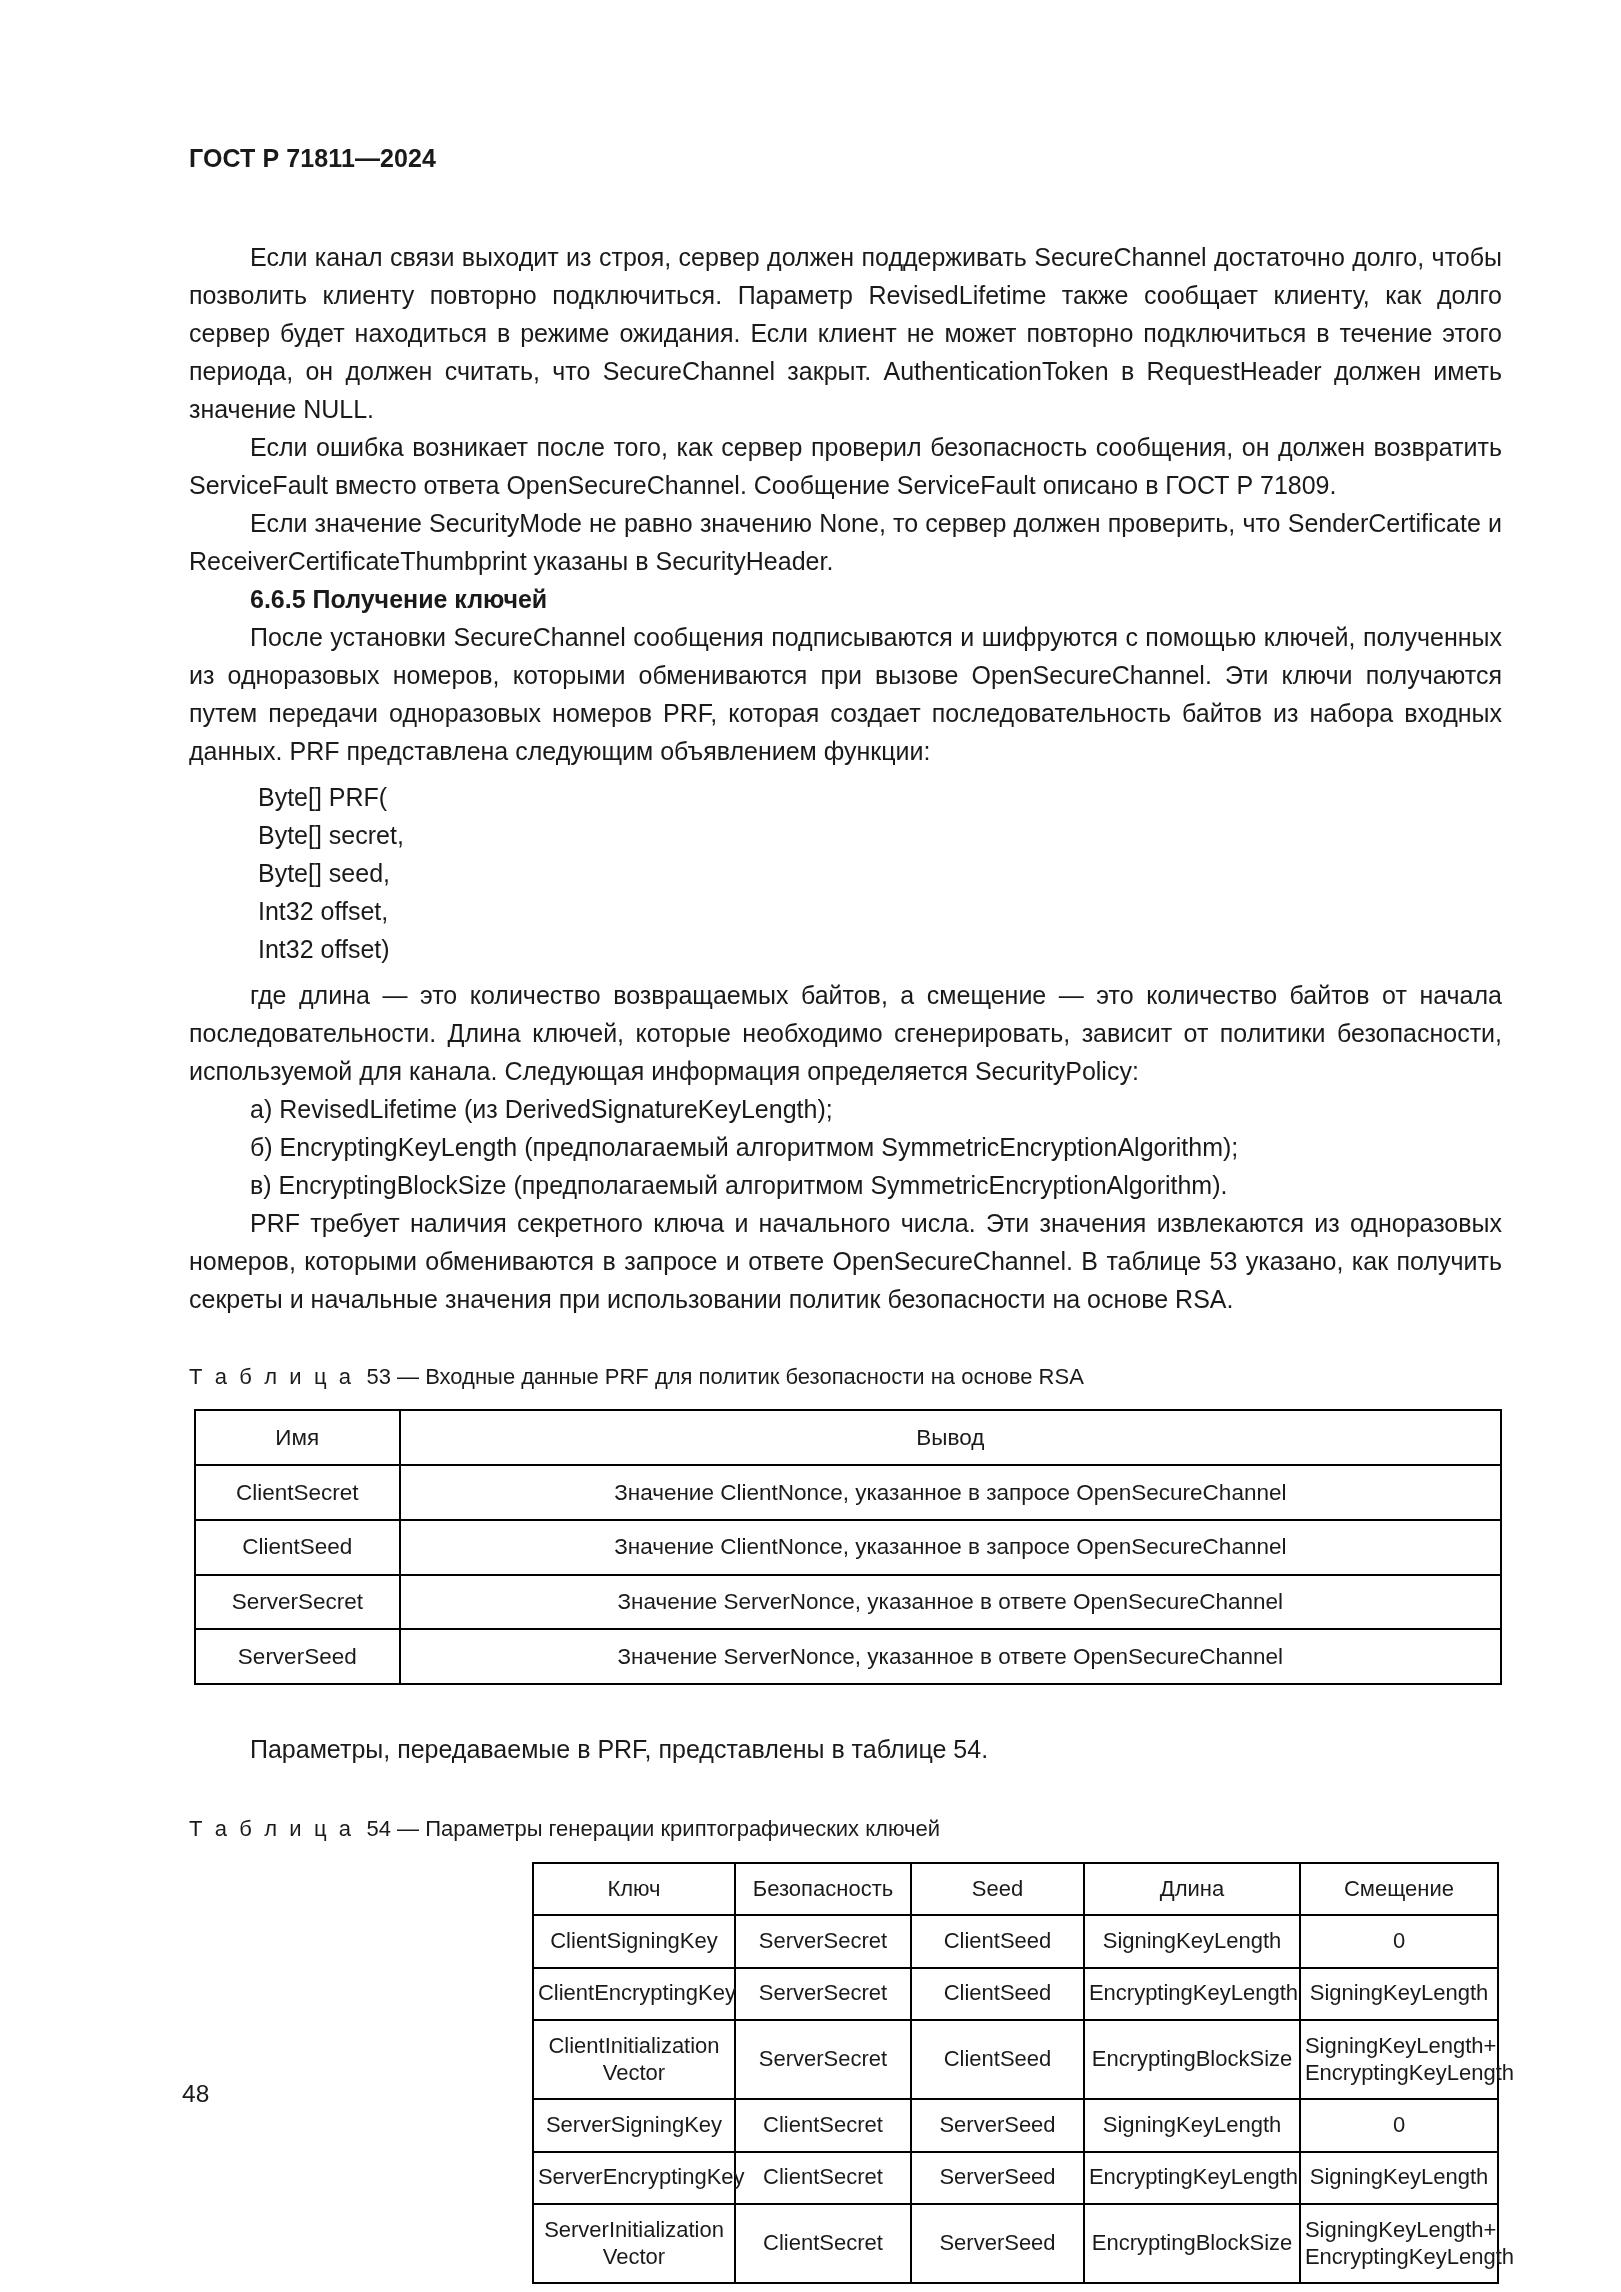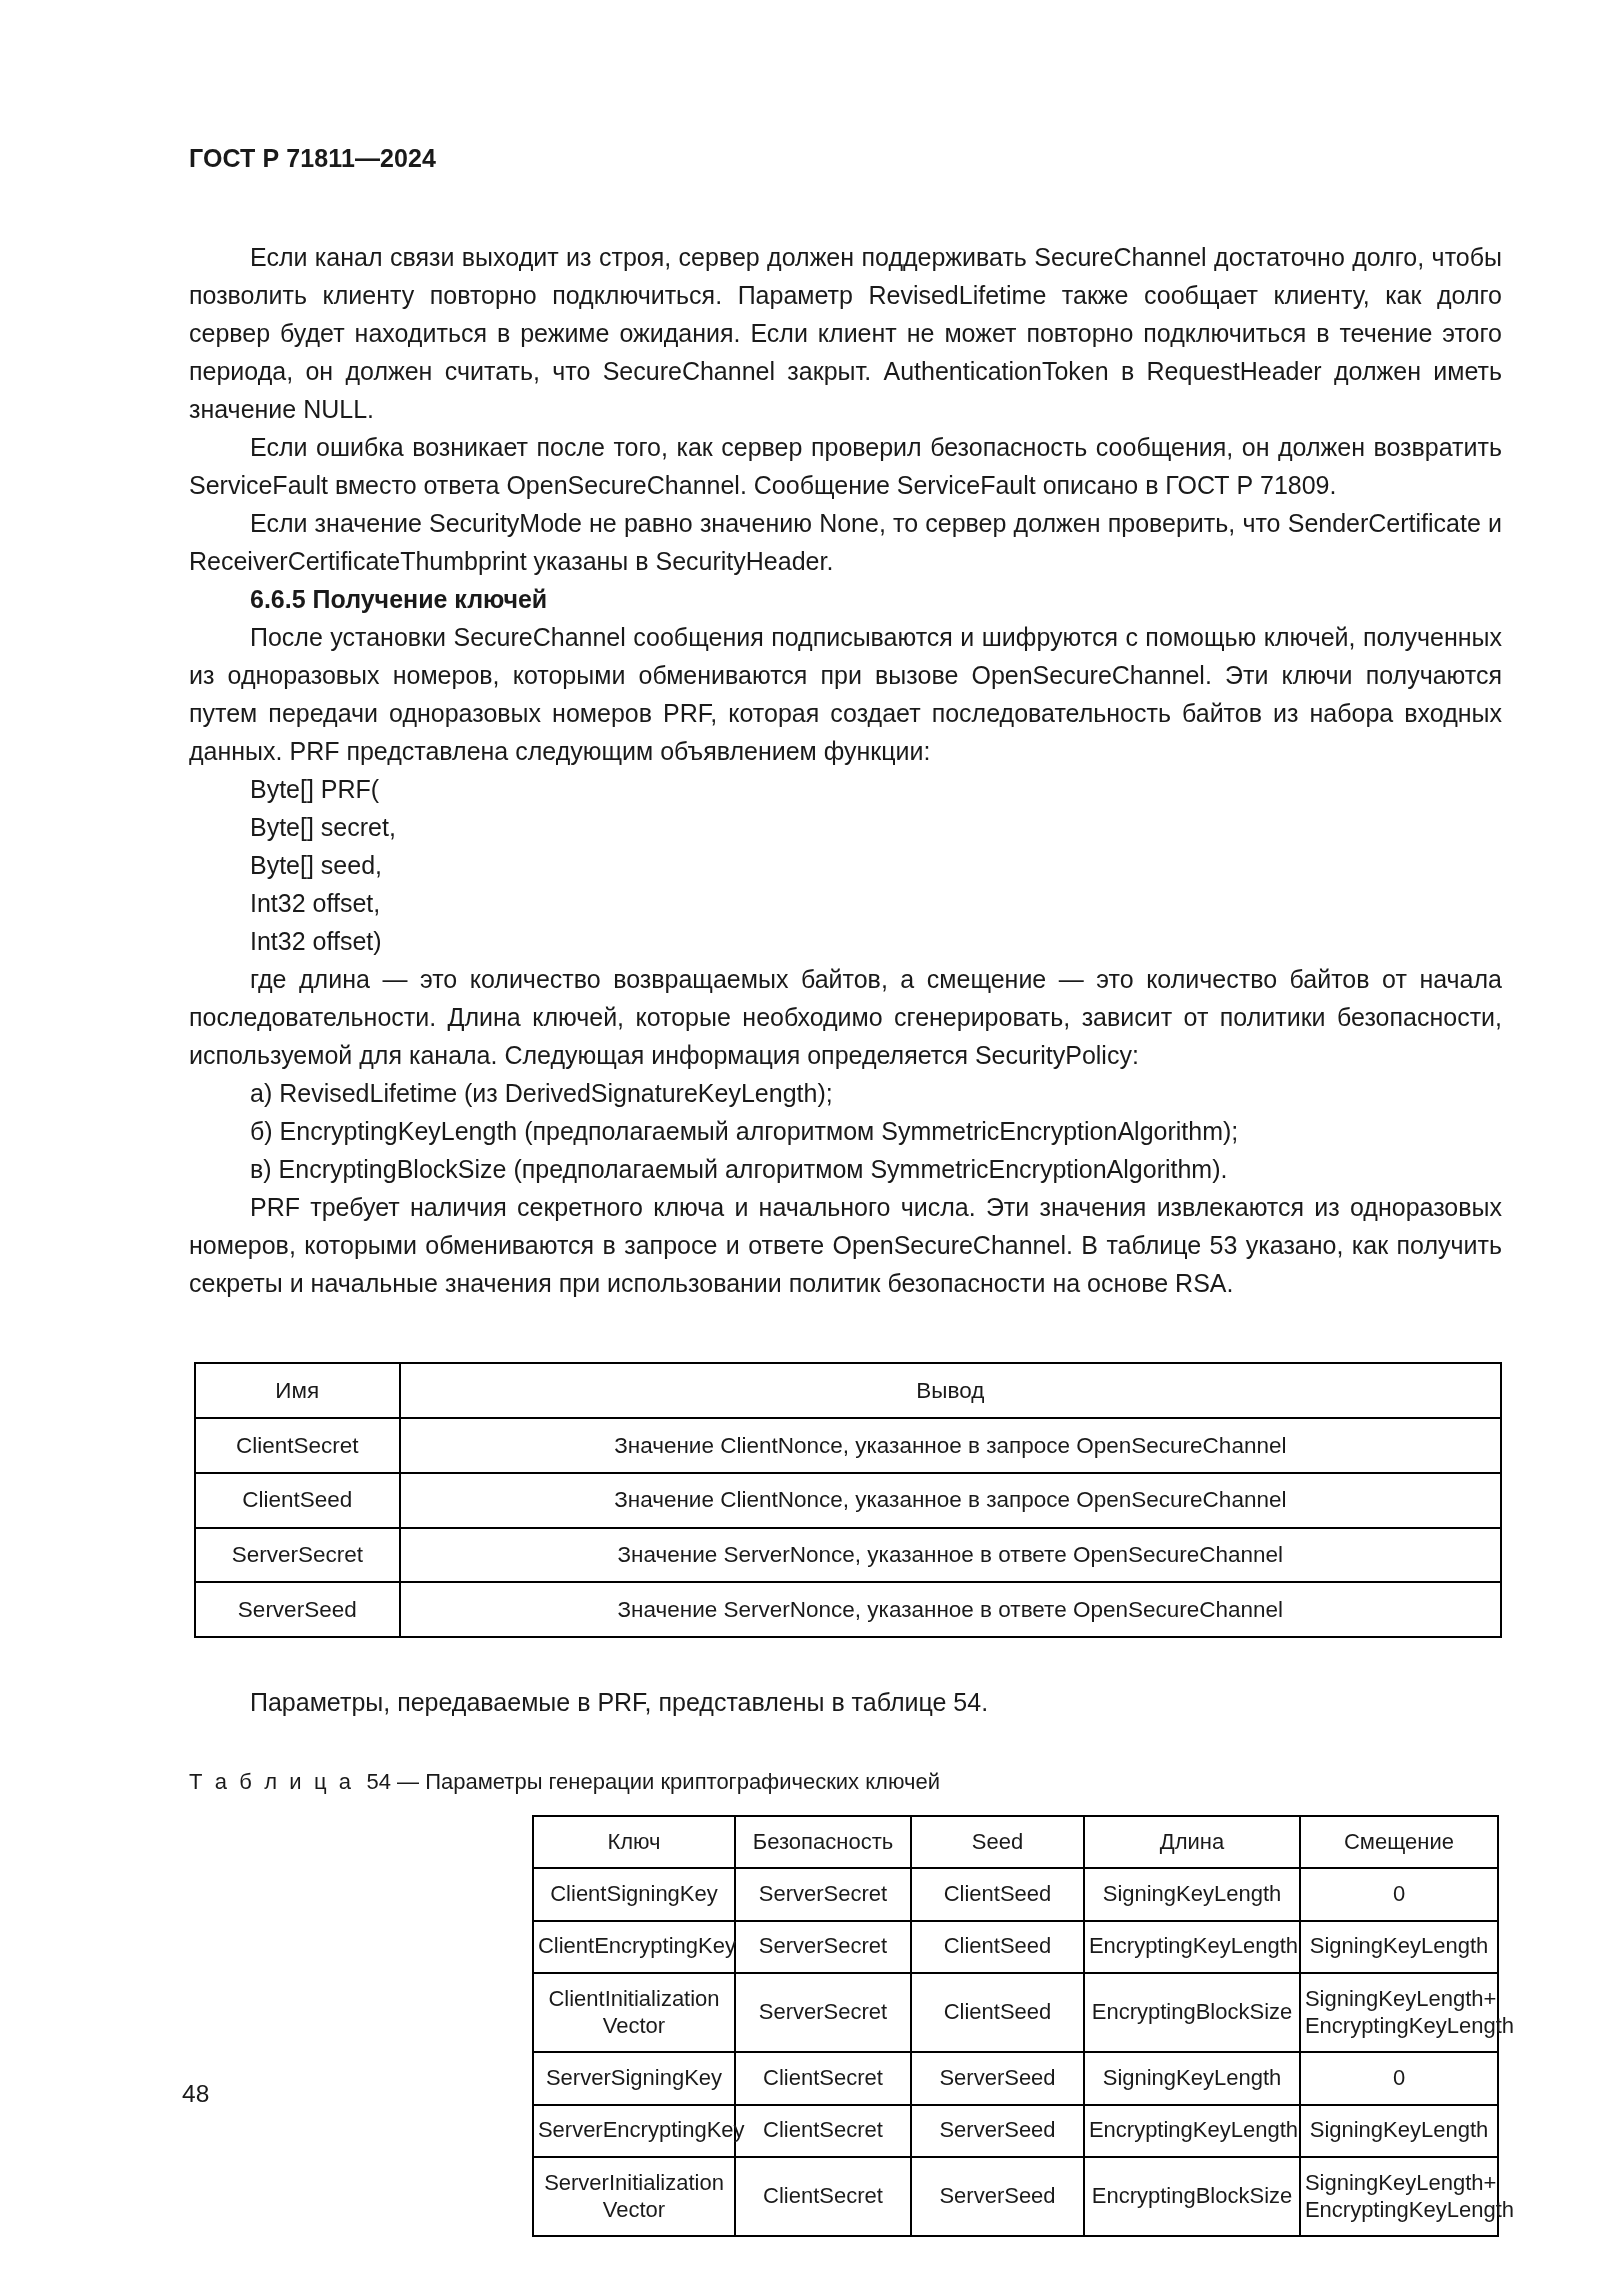--- a/index.html
+++ b/index.html
@@ -50,21 +50,21 @@
     text-align: left;
   }
   h3.section-heading {
     font-size: 25px;
     font-weight: bold;
     margin: 0;
     line-height: 38px;
     text-indent: 61px;
   }
   .code-block {
-    margin: 0;
+    margin: 8px;
     padding: 0;
   }
   .code-line {
     font-size: 25px;
     line-height: 38px;
     padding-left: 61px;
   }
   .list-item {
     font-size: 25px;
     line-height: 38px;
@@ -148,20 +148,23 @@
     <p class="body-text indent">где длина — это количество возвращаемых байтов, а смещение — это количество байтов от на­чала последовательности. Длина ключей, которые необходимо сгенерировать, зависит от политики без­опасности, используемой для канала. Следующая информация определяется SecurityPolicy:</p>
 
     <div class="list-item">а) RevisedLifetime (из DerivedSignatureKeyLength);</div>
     <div class="list-item">б) EncryptingKeyLength (предполагаемый алгоритмом SymmetricEncryptionAlgorithm);</div>
     <div class="list-item">в) EncryptingBlockSize (предполагаемый алгоритмом SymmetricEncryptionAlgorithm).</div>
 
     <p class="body-text indent">PRF требует наличия секретного ключа и начального числа. Эти значения извлекаются из однора­зовых номеров, которыми обмениваются в запросе и ответе OpenSecureChannel. В таблице 53 указано, как получить секреты и начальные значения при использовании политик безопасности на основе RSA.</p>
 
     <div class="gap-before-caption"></div>
 
+    <p class="table-caption">
+      <span class="caption-spaced">Т а б л и ц а</span>&nbsp;&nbsp;<span>53</span>&nbsp;<span>—</span>&nbsp;<span>Входные данные PRF для политик безопасности на основе RSA</span>
+    </p>
 
     <div class="gap-after-caption"></div>
 
     <table class="doc-table t53">
       <thead>
         <tr>
           <th>Имя</th>
           <th>Вывод</th>
         </tr>
       </thead>

